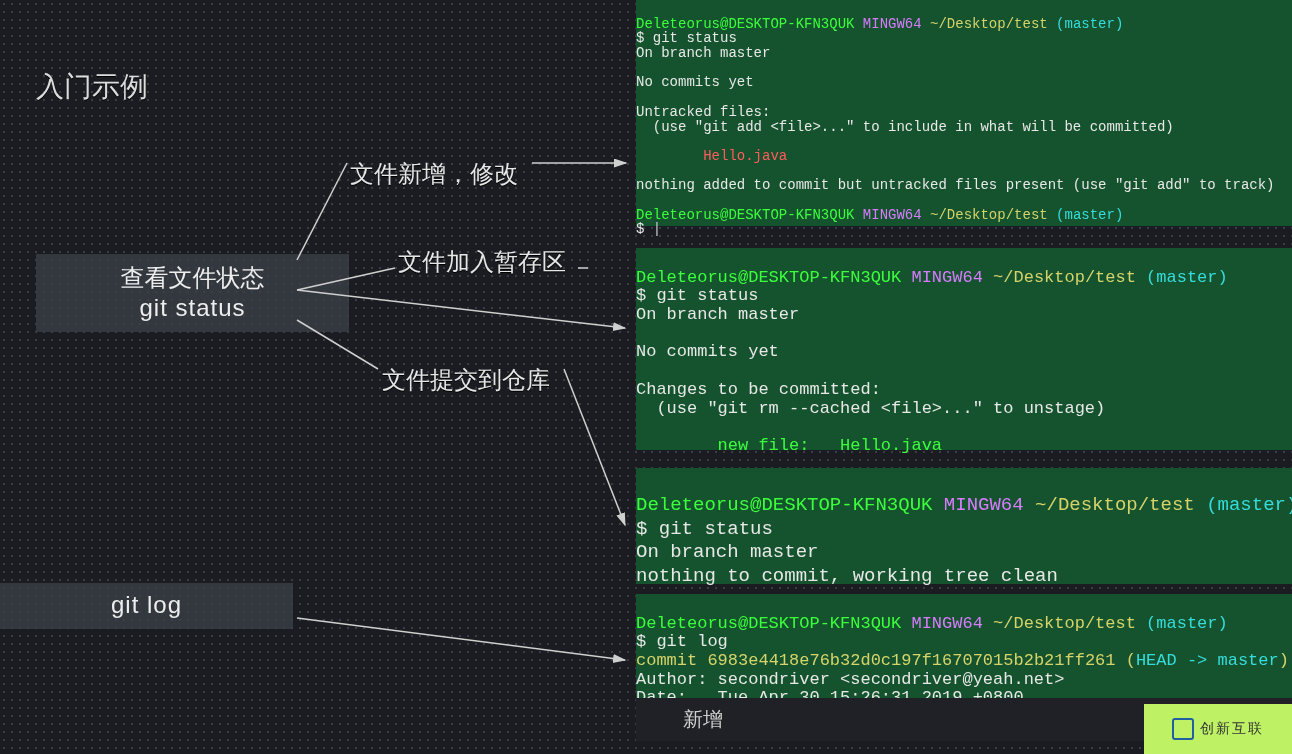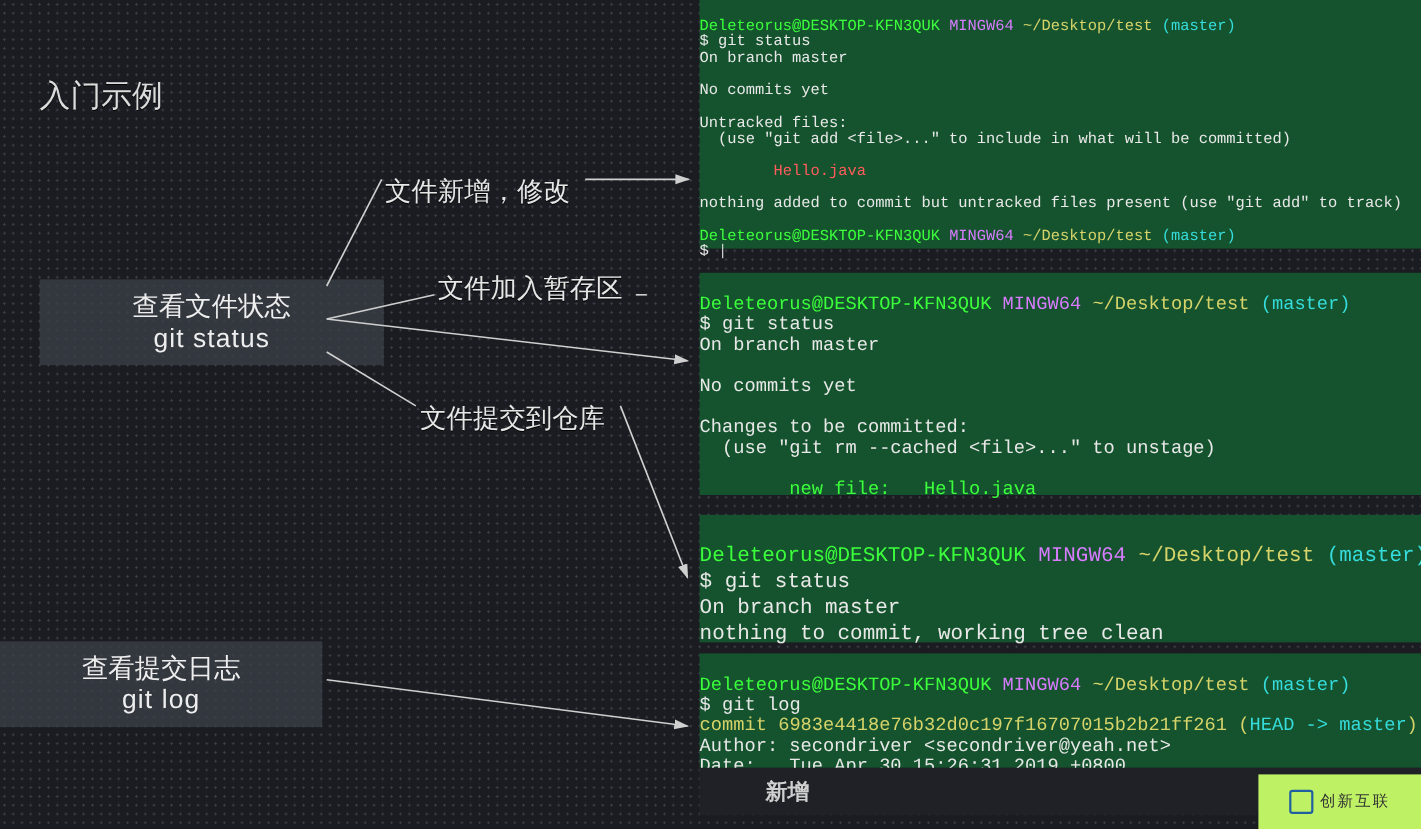--- a/index.html
+++ b/index.html
@@ -87,21 +87,20 @@
 <body>
 
 <div class="slide-title">入门示例</div>
 
 <div class="label-box" style="left:0; top:254px; width:313px;margin-left:36px;">
   <div>查看文件状态</div>
   <div class="cmd">git status</div>
 </div>
 
 <div class="label-box" style="left:0; top:583px; width:293px;">
-  <div>查看提交日志</div>
   <div class="cmd">git log</div>
 </div>
 
 <div class="arrow-label" style="left:350px; top:148px;">文件新增，修改</div>
 <div class="arrow-label" style="left:398px; top:236px;">文件加入暂存区</div>
 <div class="arrow-label" style="left:382px; top:354px;">文件提交到仓库</div>
 
 <svg class="arrows">
   <defs>
     <marker id="ah" markerWidth="10" markerHeight="10" refX="8" refY="3" orient="auto">
@@ -162,19 +161,19 @@
 
 <div class="term log" style="left:636px; top:594px; width:656px; height:104px;">
 <span class="g">Deleteorus@DESKTOP-KFN3QUK</span> <span class="p">MINGW64</span> <span class="y">~/Desktop/test</span> <span class="c">(master)</span>
 <span class="w">$</span> <span class="w">git log</span>
 <span class="y">commit </span><span class="y">6983e4418e76b32d0c197f16707015b2b21ff261</span> <span class="y">(</span><span class="c">HEAD -&gt; master</span><span class="y">)</span>
 <span class="w">Author: secondriver &lt;secondriver@yeah.net&gt;</span>
 <span class="w">Date:   Tue Apr 30 15:26:31 2019 +0800</span>
 </div>
 
 <div class="msgbar" style="left:636px; top:698px; width:656px;">
-  <span style="margin-left:32px;font-weight:bold;">新增</span>
+  <span style="margin-left:19px;">新增</span>
 </div>
 
 <div class="watermark">
   <span class="logo"></span>
   <span>创新互联</span>
 </div>
 
 </body></html>

